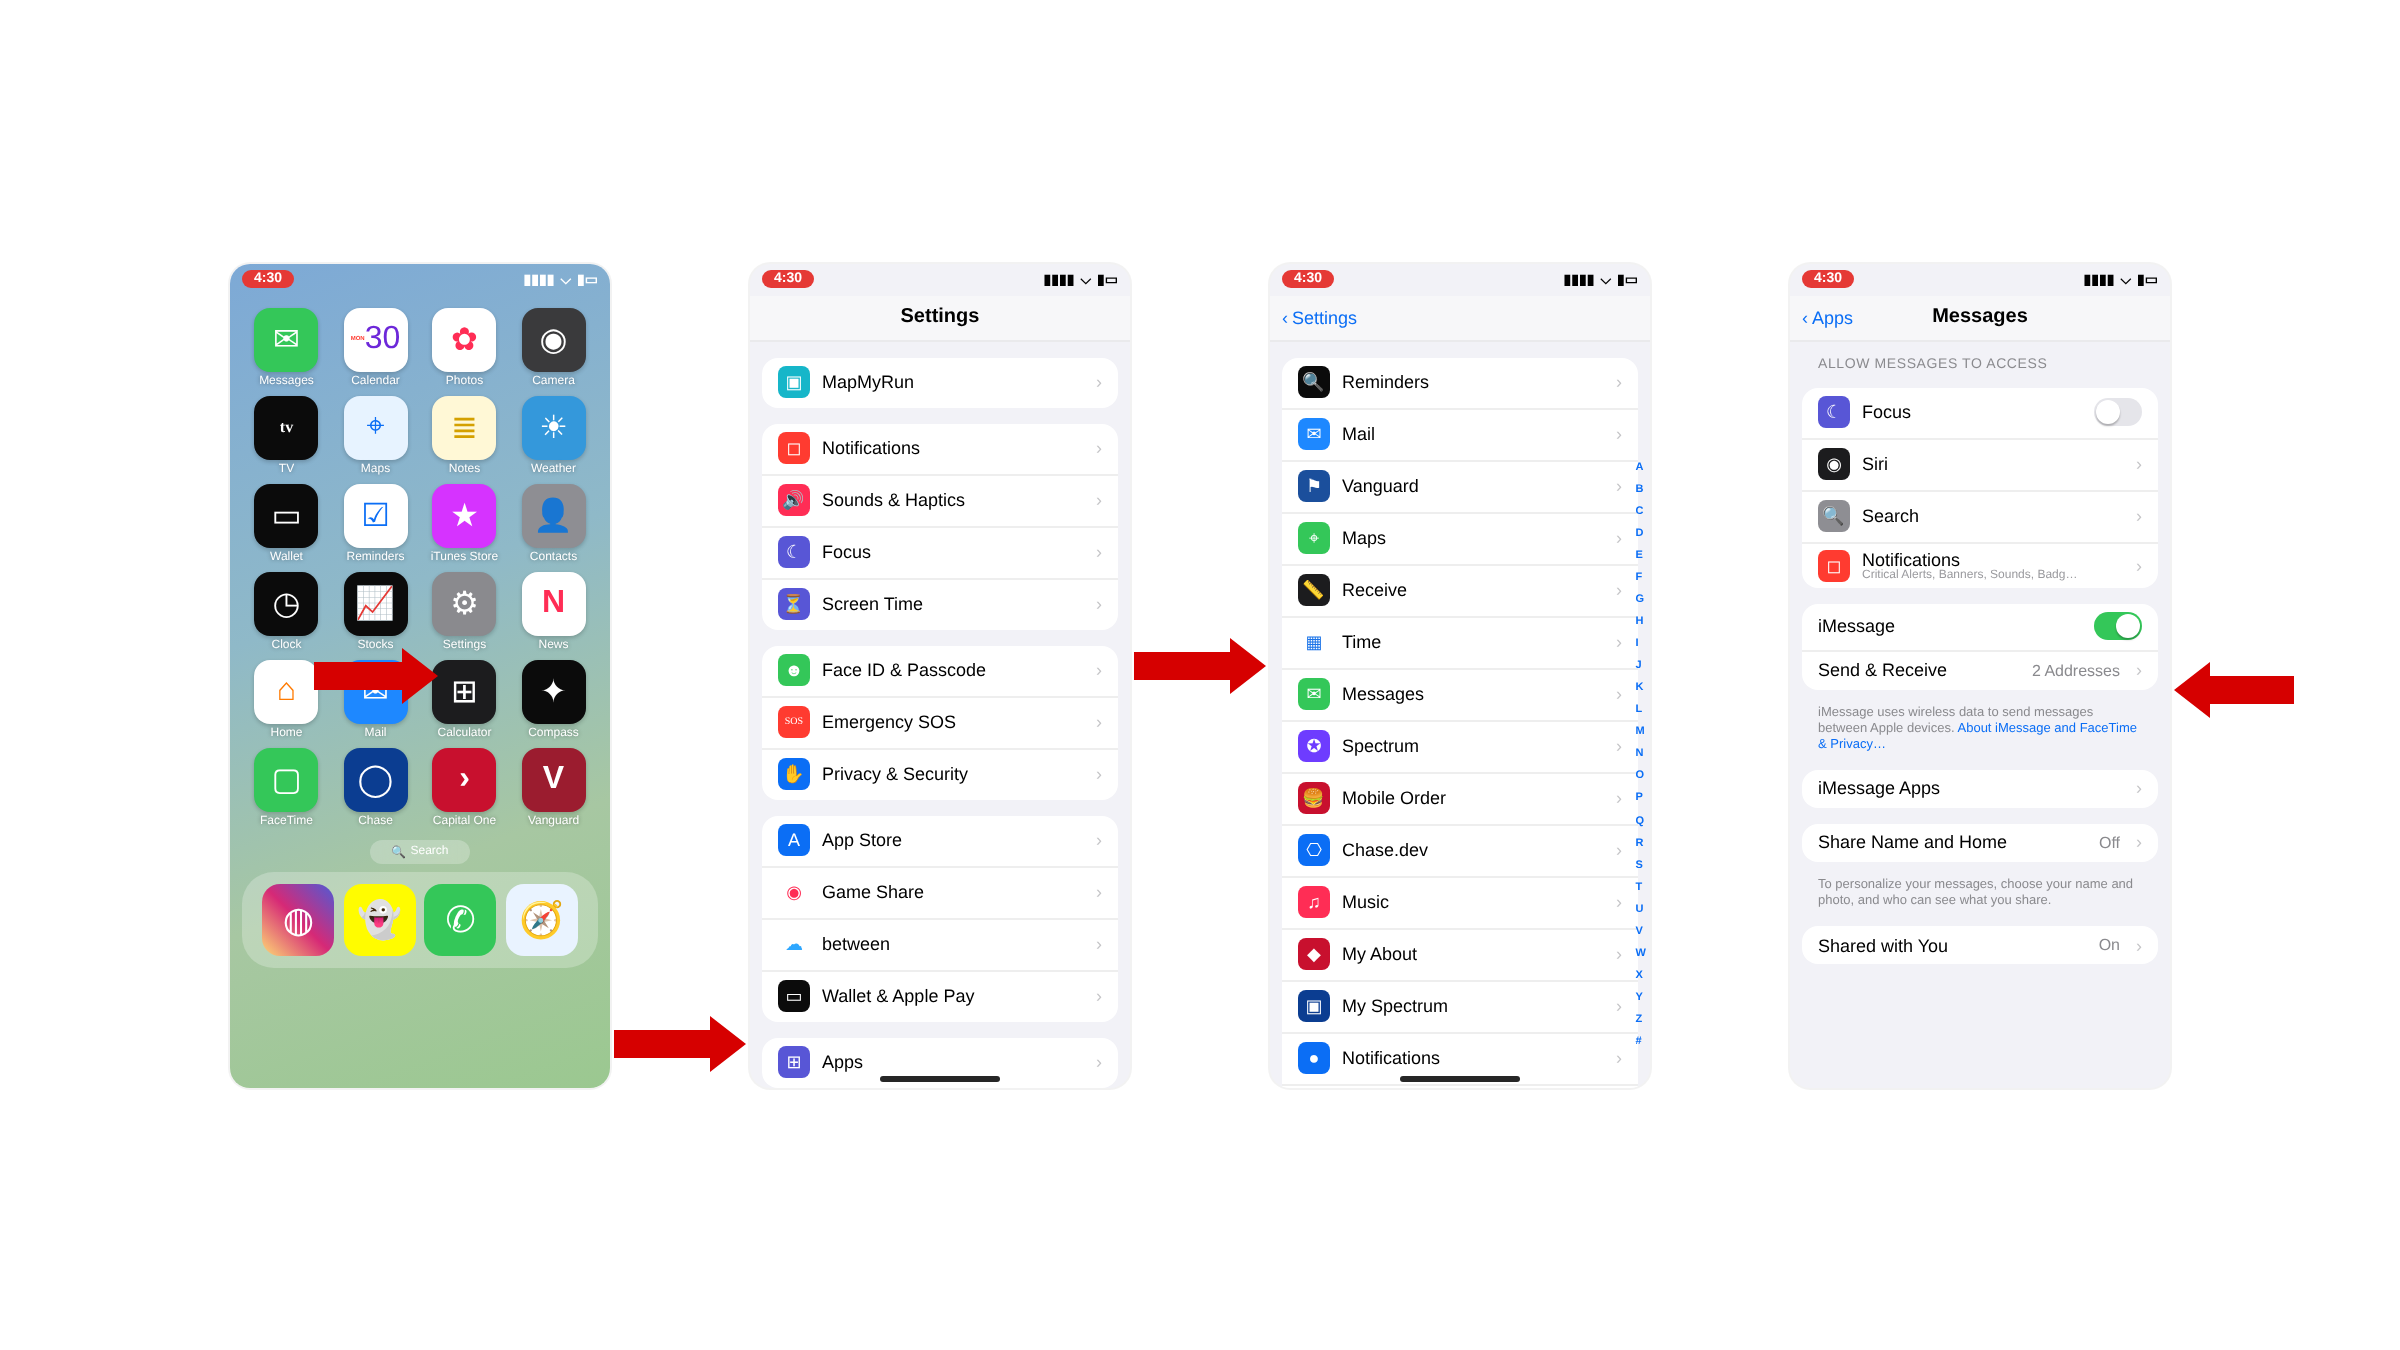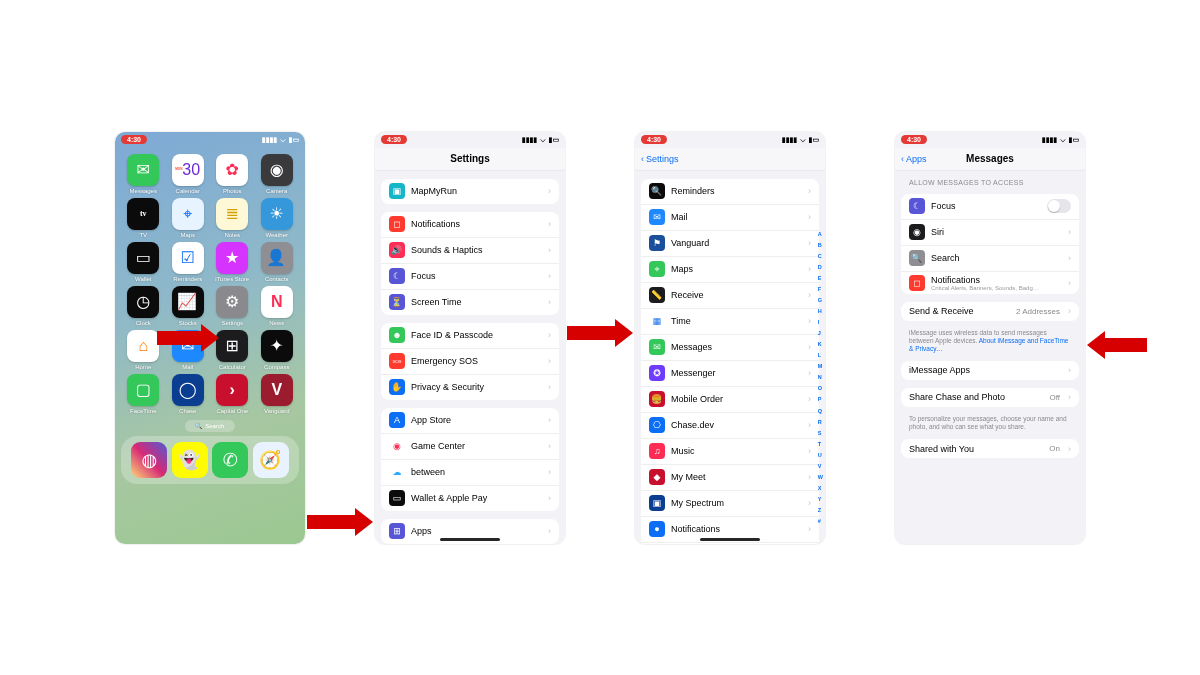--- a/index.html
+++ b/index.html
@@ -344,21 +344,21 @@
           </div>
         </div>
         <div class="group">
           <div class="row">
             <div class="ico" style="background: rgb(11, 110, 245);">A</div>
             <span class="label">App Store</span>
             <span class="chev">›</span>
           </div>
           <div class="row">
             <div class="ico" style="background: rgb(255, 255, 255); color: rgb(255, 45, 85);">◉</div>
-            <span class="label">Game Center</span>
+            <span class="label">Game Share</span>
             <span class="chev">›</span>
           </div>
           <div class="row">
             <div class="ico" style="background: rgb(255, 255, 255); color: rgb(46, 167, 255);">☁︎</div>
             <span class="label">between</span>
             <span class="chev">›</span>
           </div>
           <div class="row">
             <div class="ico" style="background: rgb(11, 11, 11);">▭</div>
             <span class="label">Wallet &amp; Apple Pay</span>
@@ -430,41 +430,41 @@
             <span class="label">Time</span>
             <span class="chev">›</span>
           </div>
           <div class="row">
             <div class="ico" style="background: rgb(52, 199, 89);">✉︎</div>
             <span class="label">Messages</span>
             <span class="chev">›</span>
           </div>
           <div class="row">
             <div class="ico" style="background: rgb(110, 60, 255);">✪</div>
-            <span class="label">Messenger</span>
+            <span class="label">Spectrum</span>
             <span class="chev">›</span>
           </div>
           <div class="row">
             <div class="ico" style="background: rgb(200, 16, 46);">🍔</div>
             <span class="label">Mobile Order</span>
             <span class="chev">›</span>
           </div>
           <div class="row">
             <div class="ico" style="background: rgb(11, 110, 245);">⎔</div>
             <span class="label">Chase.dev</span>
             <span class="chev">›</span>
           </div>
           <div class="row">
             <div class="ico" style="background: rgb(255, 45, 85);">♫</div>
             <span class="label">Music</span>
             <span class="chev">›</span>
           </div>
           <div class="row">
             <div class="ico" style="background: rgb(200, 16, 46);">◆</div>
-            <span class="label">My Meet</span>
+            <span class="label">My About</span>
             <span class="chev">›</span>
           </div>
           <div class="row">
             <div class="ico" style="background: rgb(11, 61, 145);">▣</div>
             <span class="label">My Spectrum</span>
             <span class="chev">›</span>
           </div>
           <div class="row">
             <div class="ico" style="background: rgb(11, 110, 245);">●</div>
             <span class="label">Notifications</span>
@@ -554,39 +554,45 @@
             <span class="label">
               <div>Notifications</div>
               <div class="sub">Critical Alerts, Banners, Sounds, Badg…</div>
             </span>
             <span class="chev">›</span>
           </div>
         </div>
 
       <div class="group">
         <div class="row">
+          <span class="label">iMessage</span>
+          <span class="toggle on">
+              <span class="knob"></span>
+            </span>
+        </div>
+        <div class="row">
           <span class="label">Send &amp; Receive</span>
           <span class="detail">2 Addresses</span>
           <span class="chev">›</span>
         </div>
       </div>
       <div class="note">
         <span>iMessage uses wireless data to send messages between Apple devices. </span><a>About iMessage and FaceTime &amp; Privacy…</a>
       </div>
 
       <div class="group">
         <div class="row">
           <span class="label">iMessage Apps</span>
           <span class="chev">›</span>
         </div>
       </div>
 
       <div class="group">
         <div class="row">
-          <span class="label">Share Chase and Photo</span>
+          <span class="label">Share Name and Home</span>
           <span class="detail">Off</span>
           <span class="chev">›</span>
         </div>
       </div>
       <div class="note">To personalize your messages, choose your name and photo, and who can see what you share.</div>
 
       <div class="group">
         <div class="row">
           <span class="label">Shared with You</span>
           <span class="detail">On</span>

